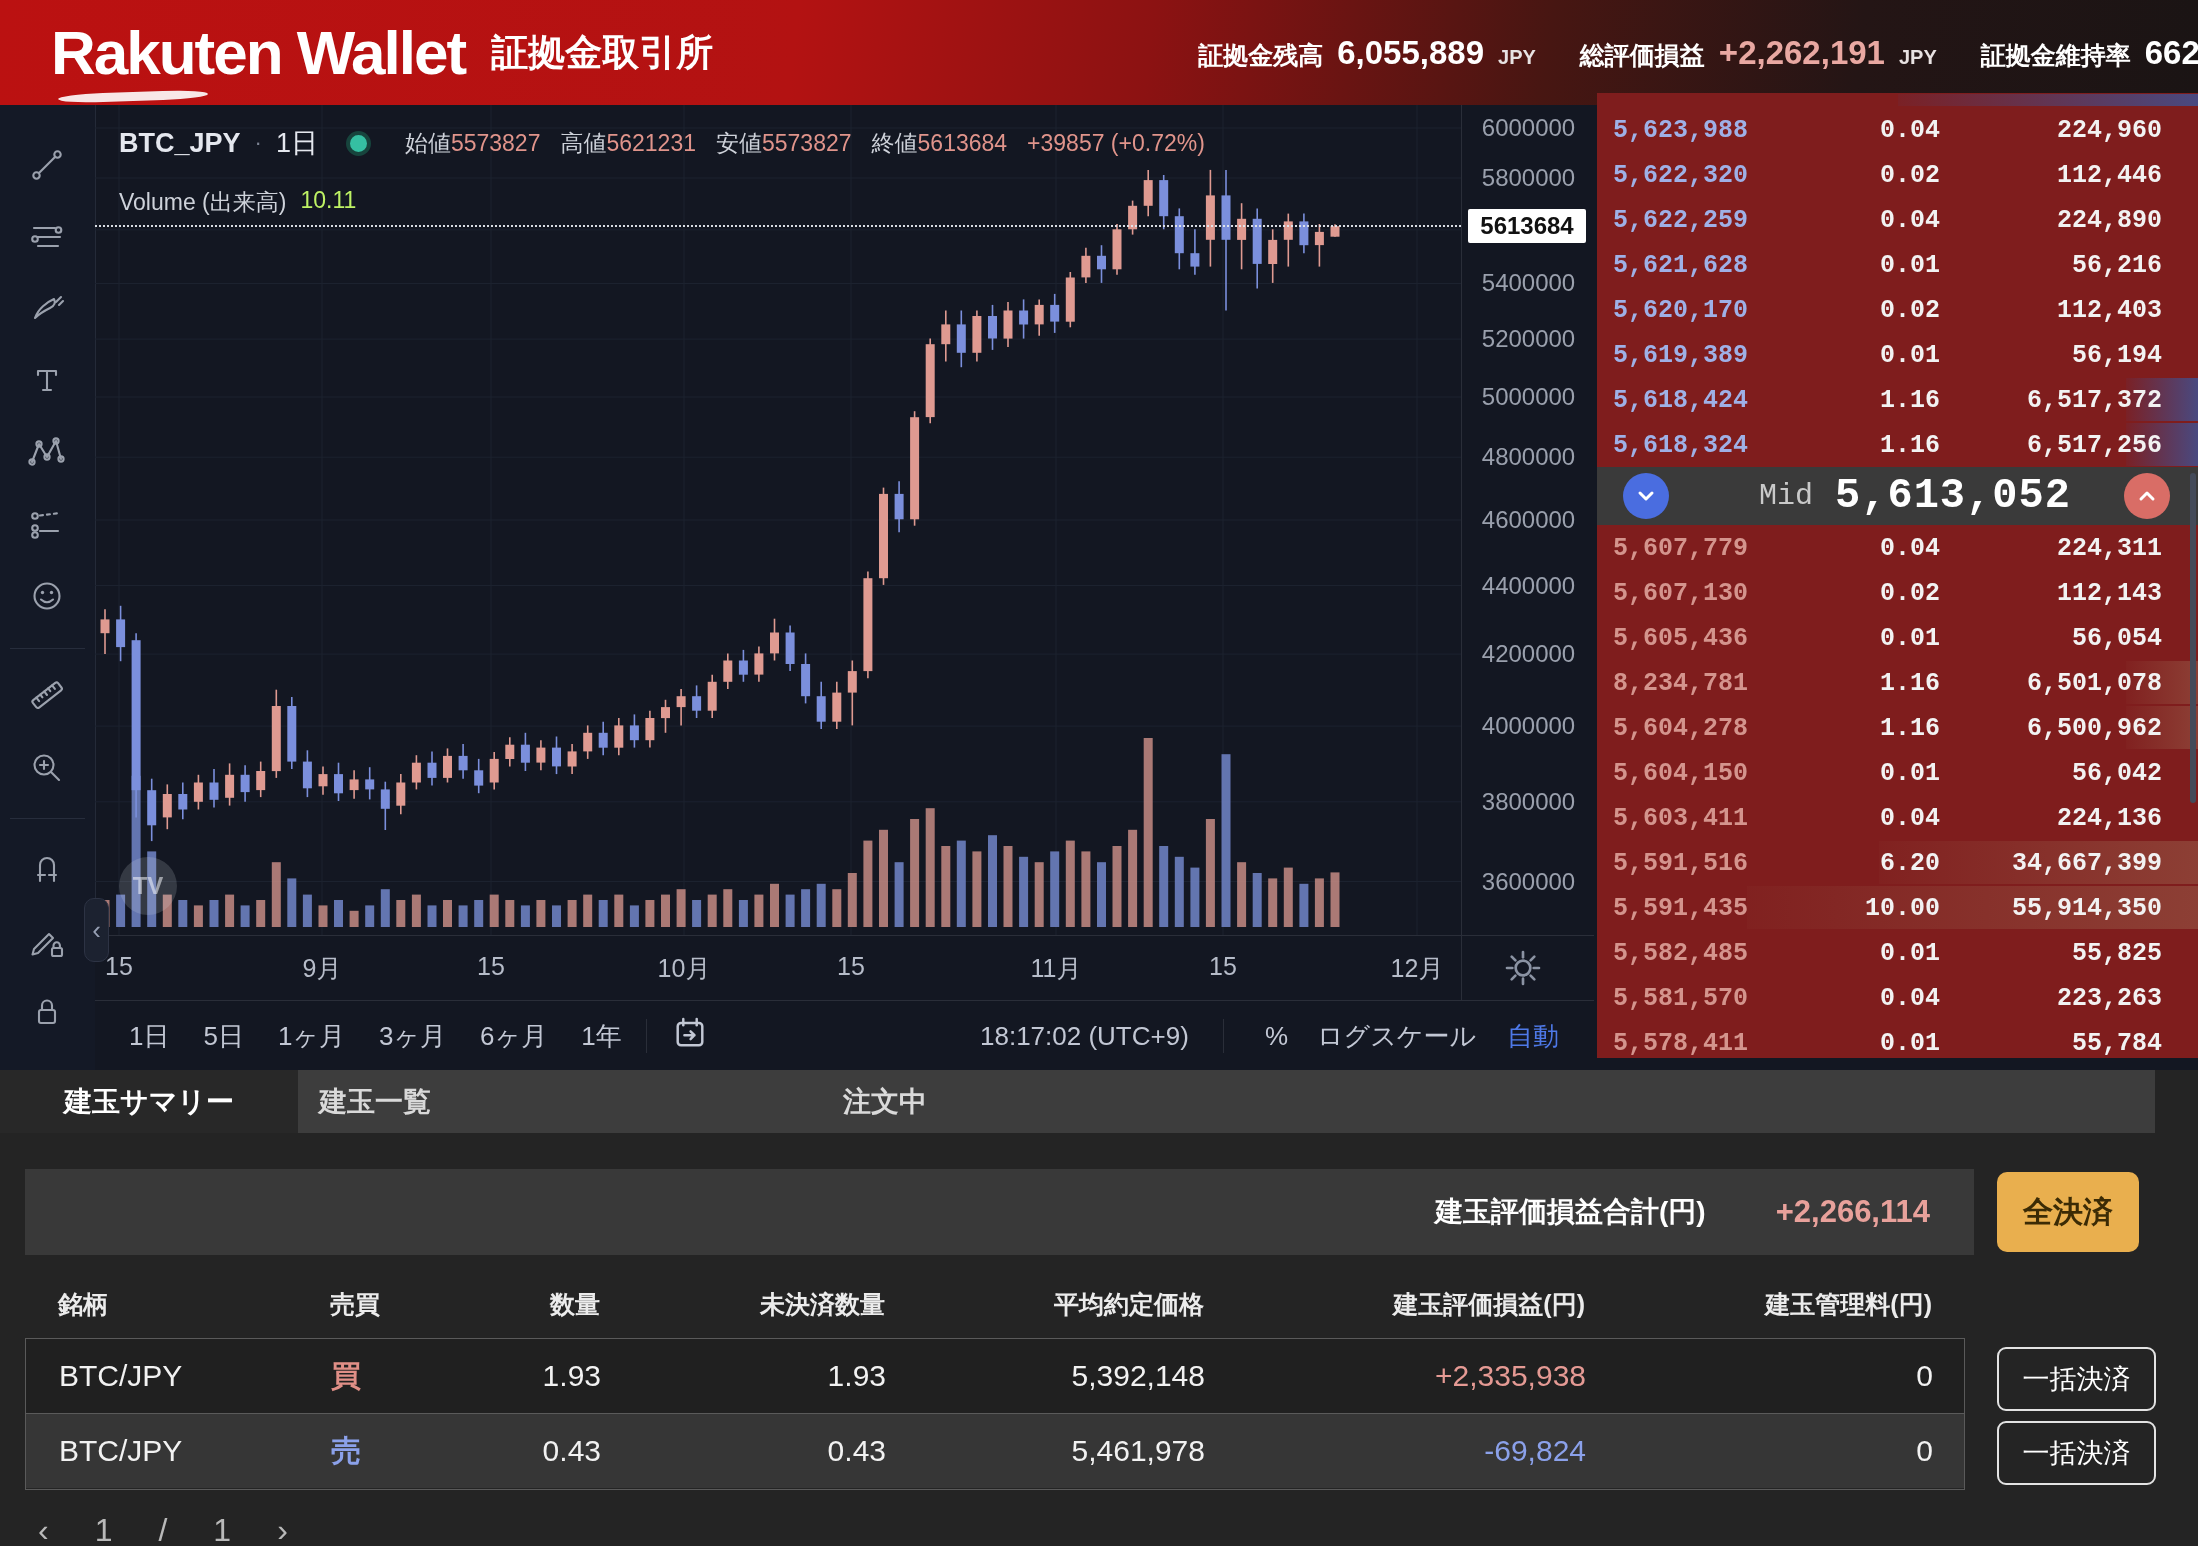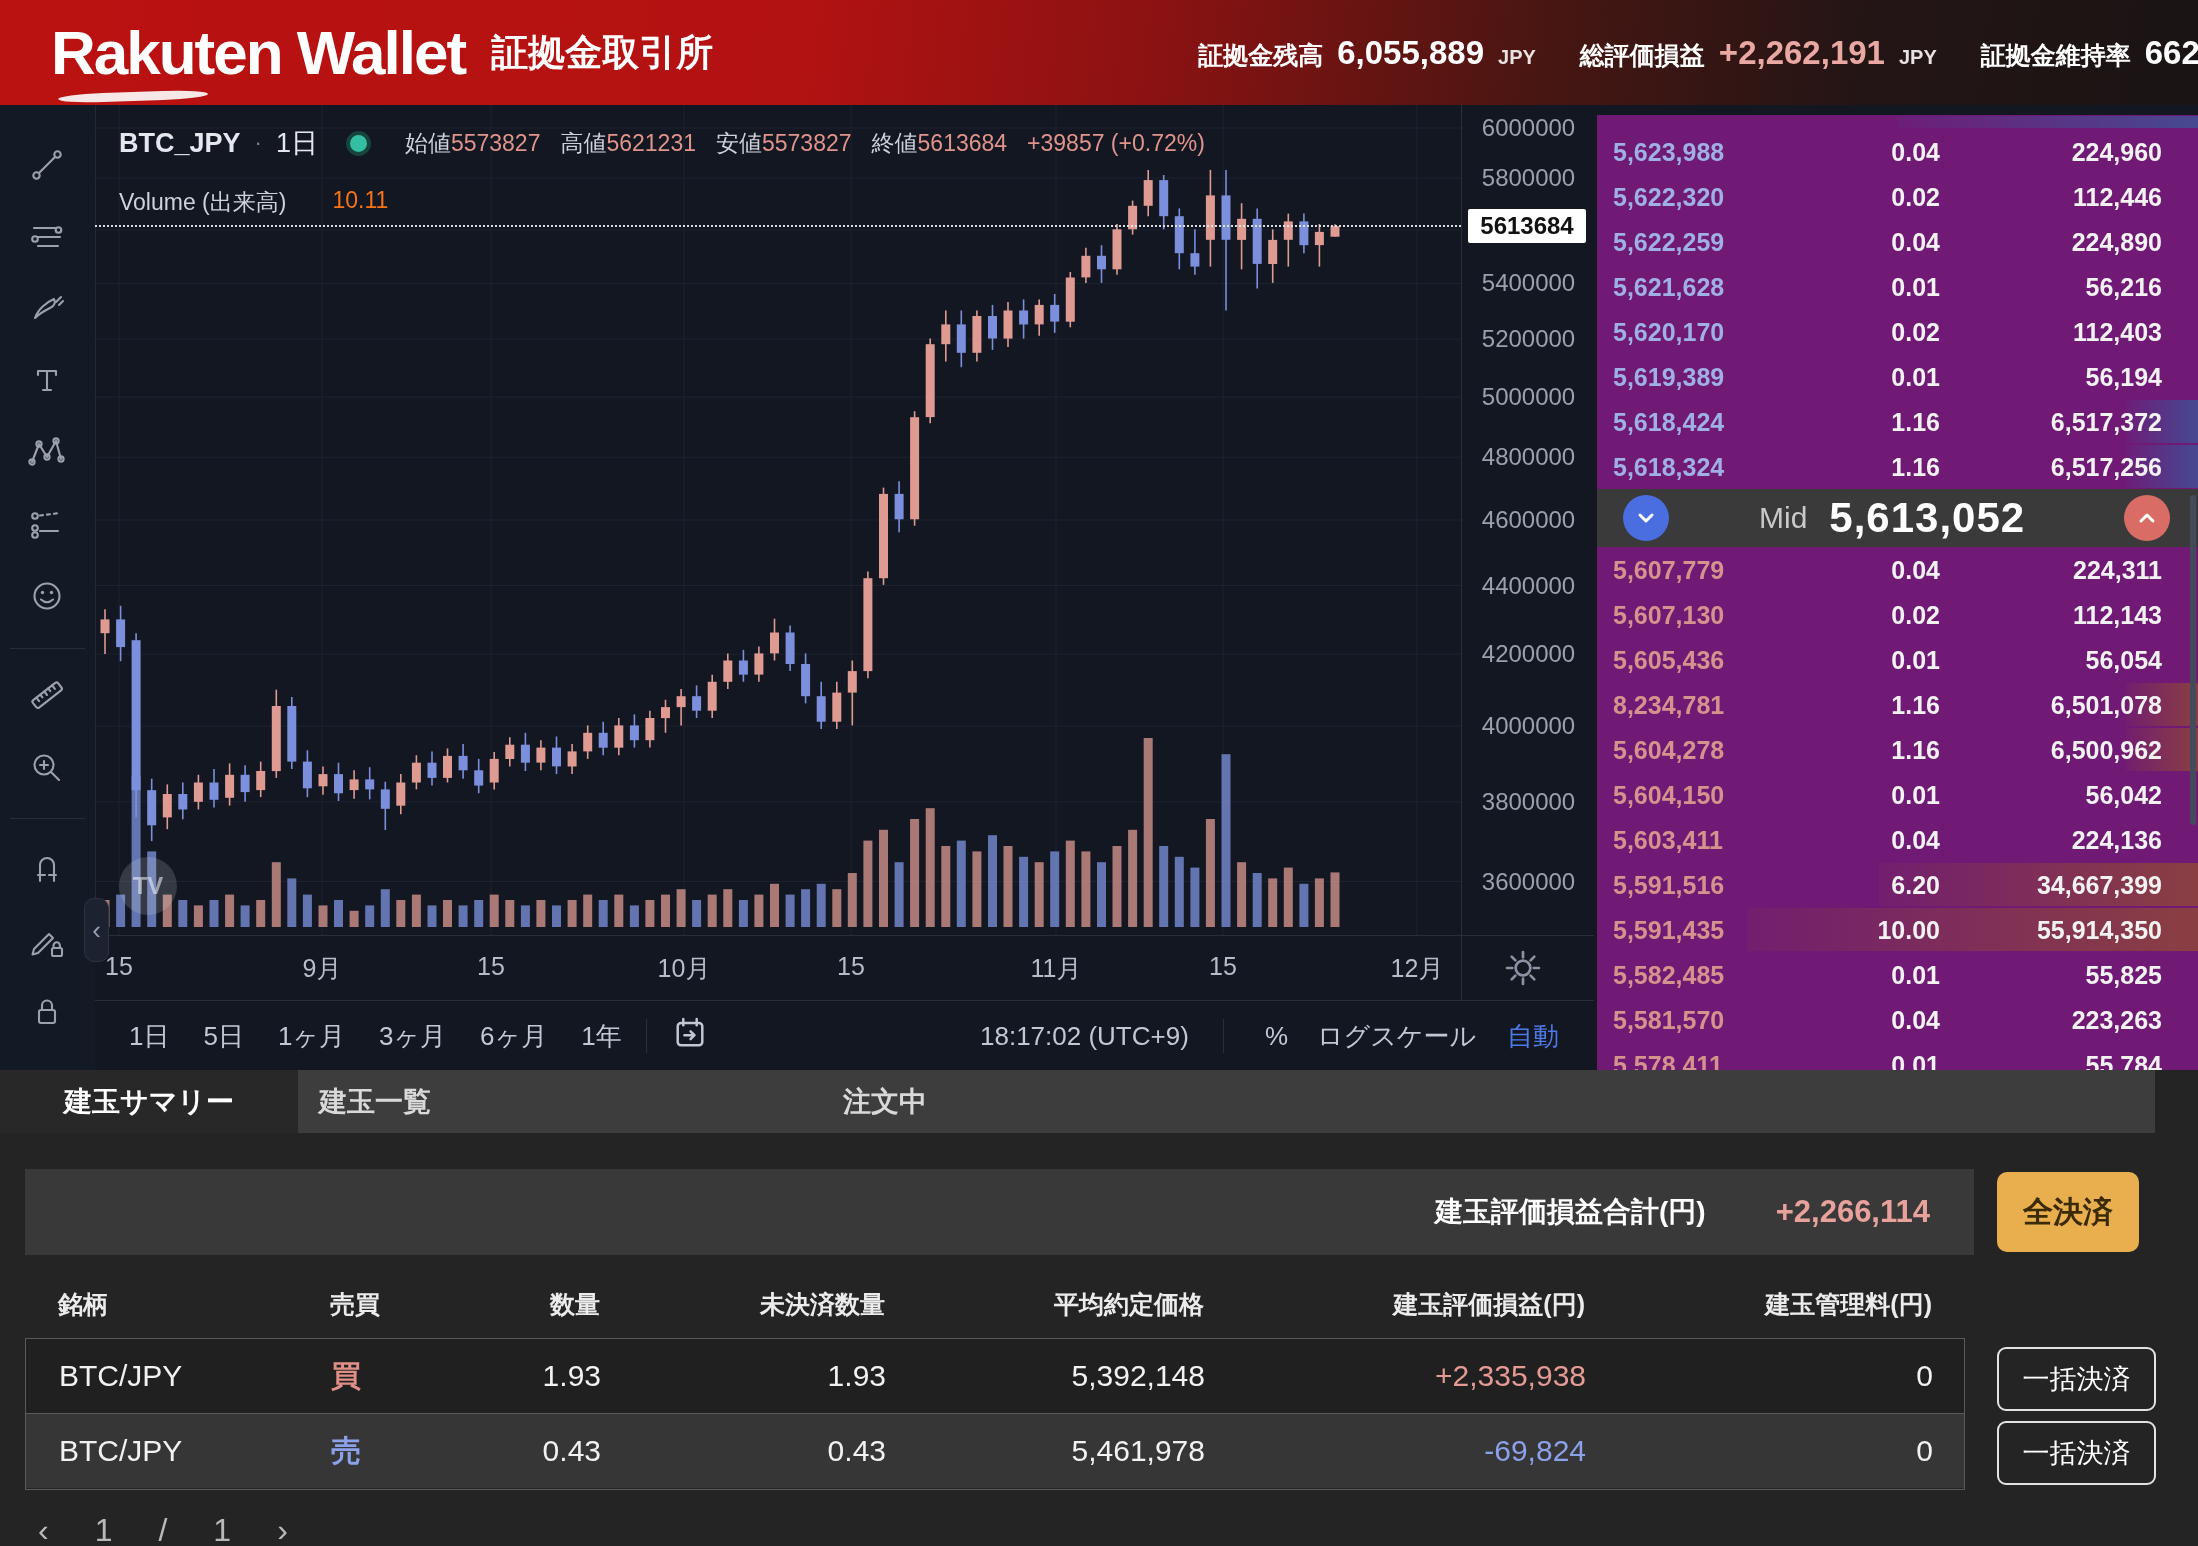--- a/index.html
+++ b/index.html
@@ -30,21 +30,21 @@
   #chart{position:absolute;left:95px;top:105px;width:1366px;height:830px;overflow:hidden;}
   #chart svg{position:absolute;left:0;top:0;}
   #legend1{position:absolute;left:24px;top:20px;display:flex;align-items:center;gap:14px;z-index:4;}
   .sym{font-size:27px;font-weight:bold;color:#e4e7ee;}
   .sep-dot{color:#7d8494;font-size:22px;}
   .intv{font-size:27px;color:#e4e7ee;}
   .status-dot{width:17px;height:17px;border-radius:50%;background:#35bfa2;border:4px solid #17443d;margin:0 14px;}
   .ohlc{font-size:23px;color:#ced2da;margin-left:6px;}
   .ohlc b{font-weight:normal;color:#e0948b;}
   #legend2{position:absolute;left:24px;top:82px;display:flex;gap:14px;z-index:4;font-size:23px;color:#ced2da;}
-  #legend2 .vval{color:#f97316;margin-left:32px;}
+  #legend2 .vval{color:#bef264;}
   #last-line{position:absolute;left:0;top:120px;width:1366px;border-top:2px dotted #e3e7ee;opacity:.95;z-index:3;}
   #tv-mark{position:absolute;left:24px;top:752px;width:58px;height:58px;border-radius:50%;background:rgba(230,234,240,.16);
        display:flex;align-items:center;justify-content:center;font-size:24px;font-weight:bold;color:rgba(244,246,250,.55);z-index:2;}
   
   #paxis{position:absolute;left:1461px;top:105px;width:133px;height:830px;background:#131722;border-left:1px solid #2a2e39;overflow:hidden;}
   .pl{position:absolute;left:0;width:133px;text-align:center;font-size:24px;color:#9aa0ad;}
   #ptag{position:absolute;left:6px;top:104px;width:118px;height:34px;background:#fff;border-radius:2px;color:#111;
        font-size:24px;font-weight:bold;display:flex;align-items:center;justify-content:center;z-index:4;}
   
   #taxis{position:absolute;left:95px;top:935px;width:1499px;height:65px;background:#131722;border-top:1px solid #2a2e39;}
@@ -57,21 +57,21 @@
        display:flex;align-items:center;font-size:26px;color:#c2c7d4;}
   .tf{margin-left:34px;}
   .ctb-sep{width:1px;height:34px;background:#2a2e39;margin:0 24px;}
   #cal-btn svg{stroke:#c2c7d4;fill:none;stroke-width:2.2;stroke-linecap:round;stroke-linejoin:round;}
   #clock{position:absolute;left:885px;}
   #pctbtn{position:absolute;left:1170px;}
   #logscale{position:absolute;left:1222px;}
   #autobtn{position:absolute;left:1412px;color:#4e79e8;}
   #ctb-sep2{position:absolute;left:1128px;top:18px;width:1px;height:34px;background:#2a2e39;}
   
-  #obook{position:absolute;left:1597px;top:115px;width:601px;height:965px;background:#701a75;overflow:hidden;}
+  #obook{position:absolute;left:1597px;top:93px;width:601px;height:965px;background:#7f1d1d;overflow:hidden;font-family:Liberation Mono, monospace;}
   .ob-row{position:relative;height:45px;}
   .ob-row.partial{height:14px;}
   .ob-depth{position:absolute;right:0;top:1px;bottom:1px;}
   .ob-depth.ask{background:linear-gradient(to left,rgba(60,84,152,.80),rgba(60,84,152,.07));}
   .ob-depth.bid{background:linear-gradient(to left,rgba(143,69,57,.85),rgba(143,69,57,.10));}
   .ob-price,.ob-qty,.ob-total{position:absolute;top:50%;transform:translateY(-50%);font-size:25px;font-weight:bold;}
   .ob-price{left:16px;}
   .ob-row.ask .ob-price{color:#9fb0e6;}
   .ob-row.bid .ob-price{color:#d4948d;}
   .ob-qty{right:258px;color:#f2f2f2;}

